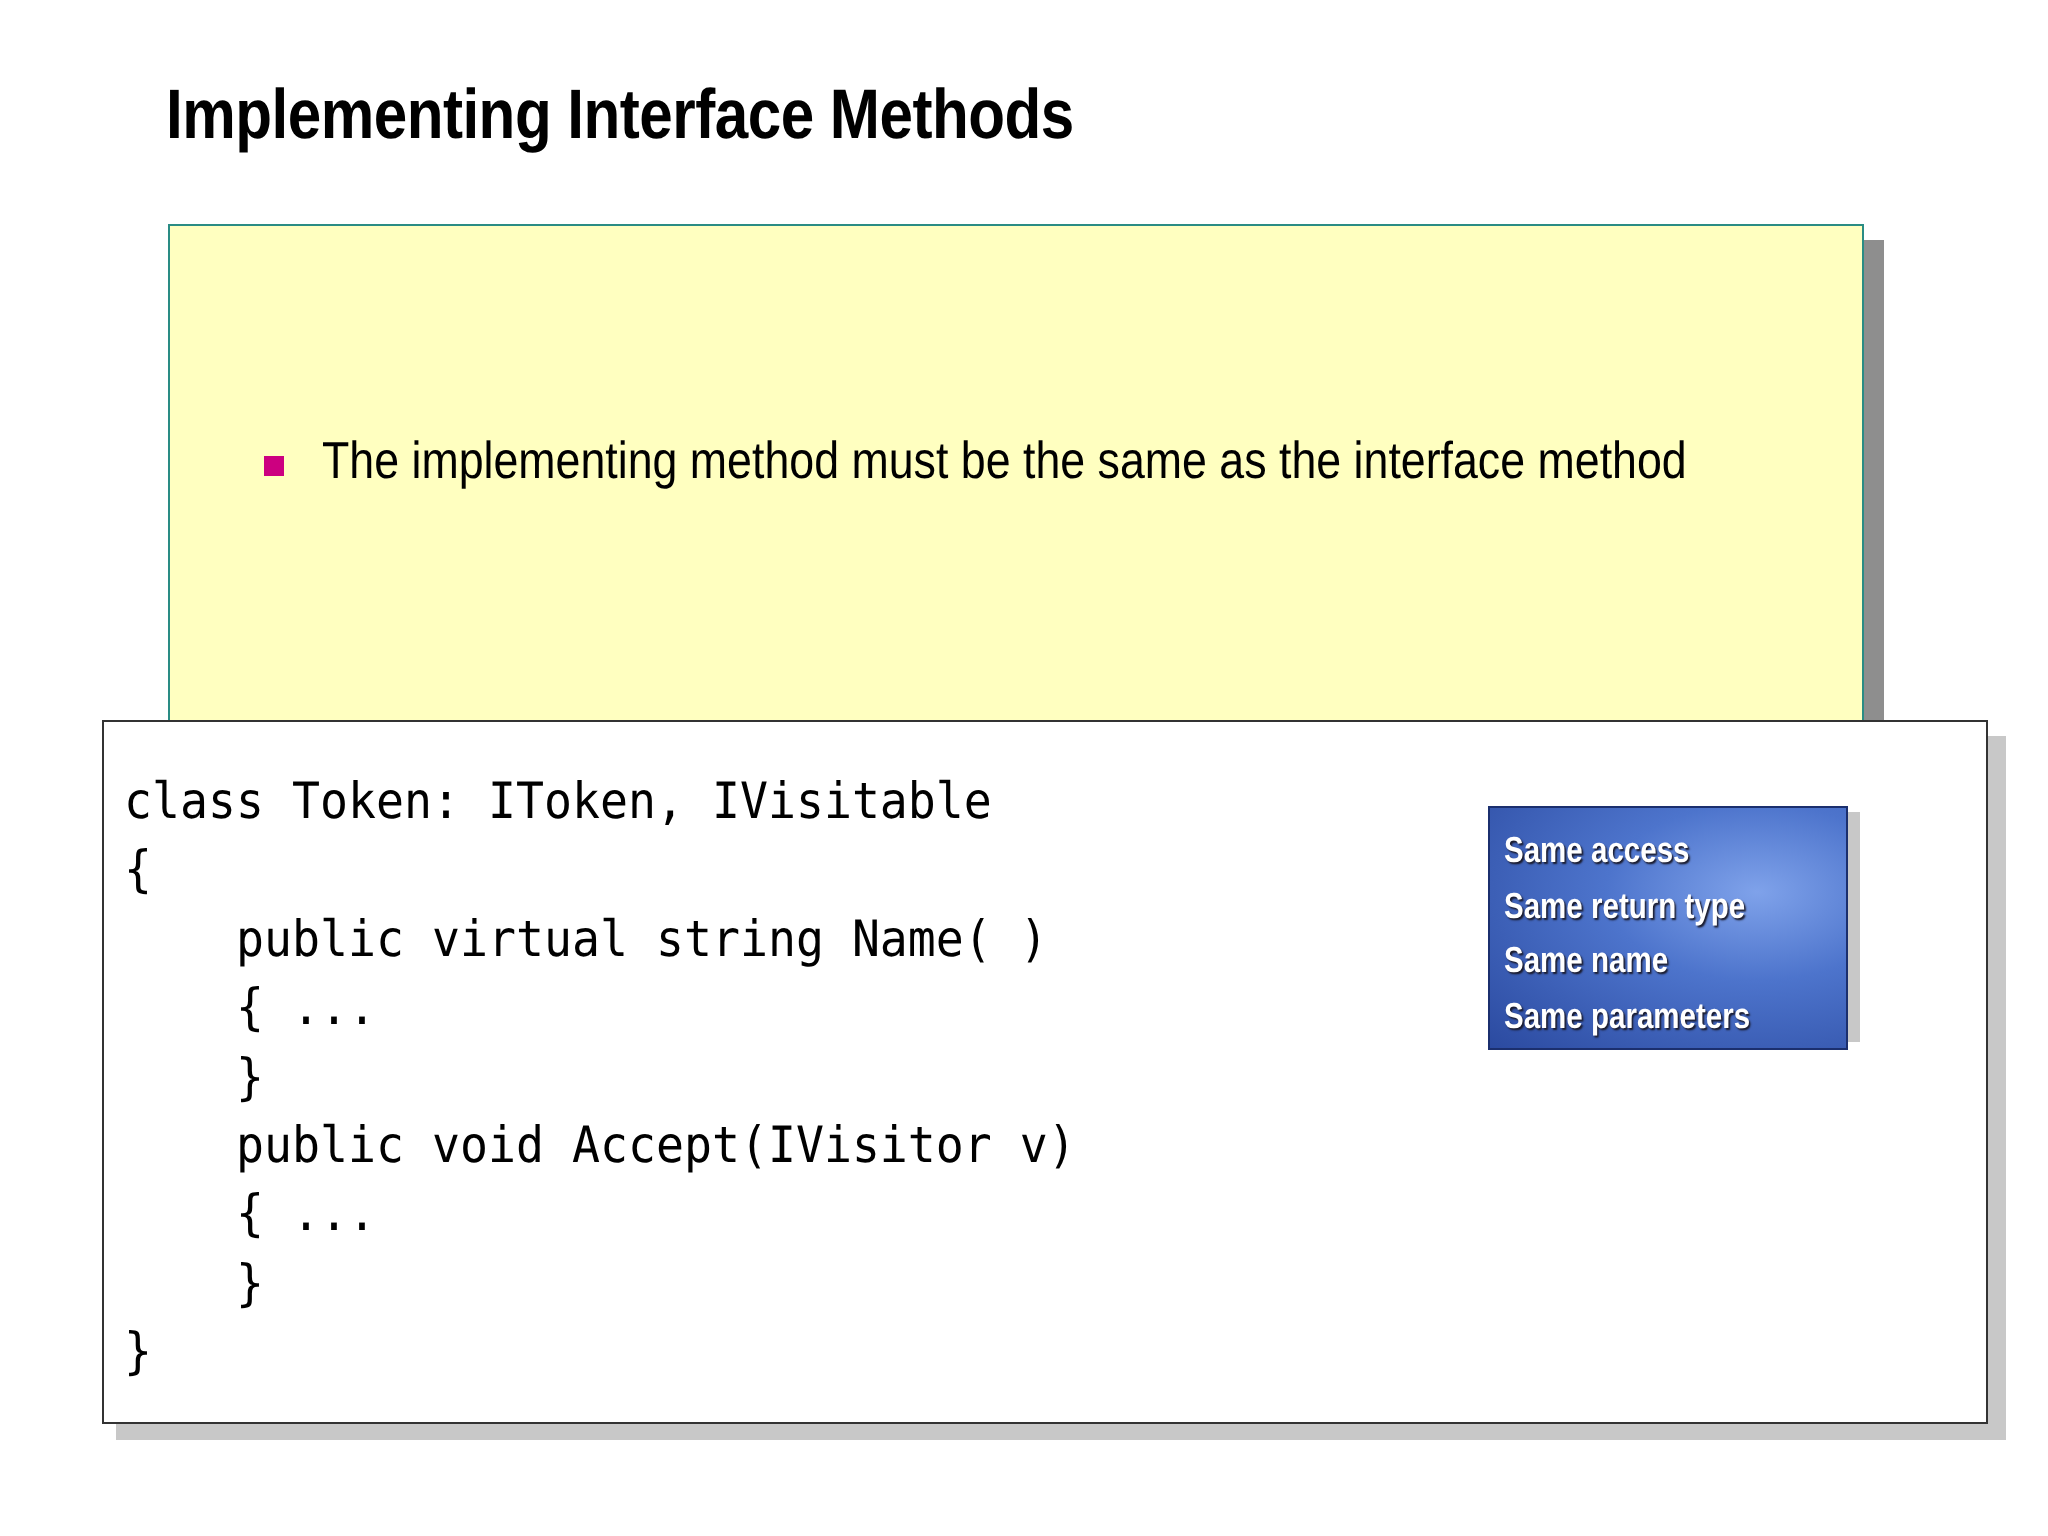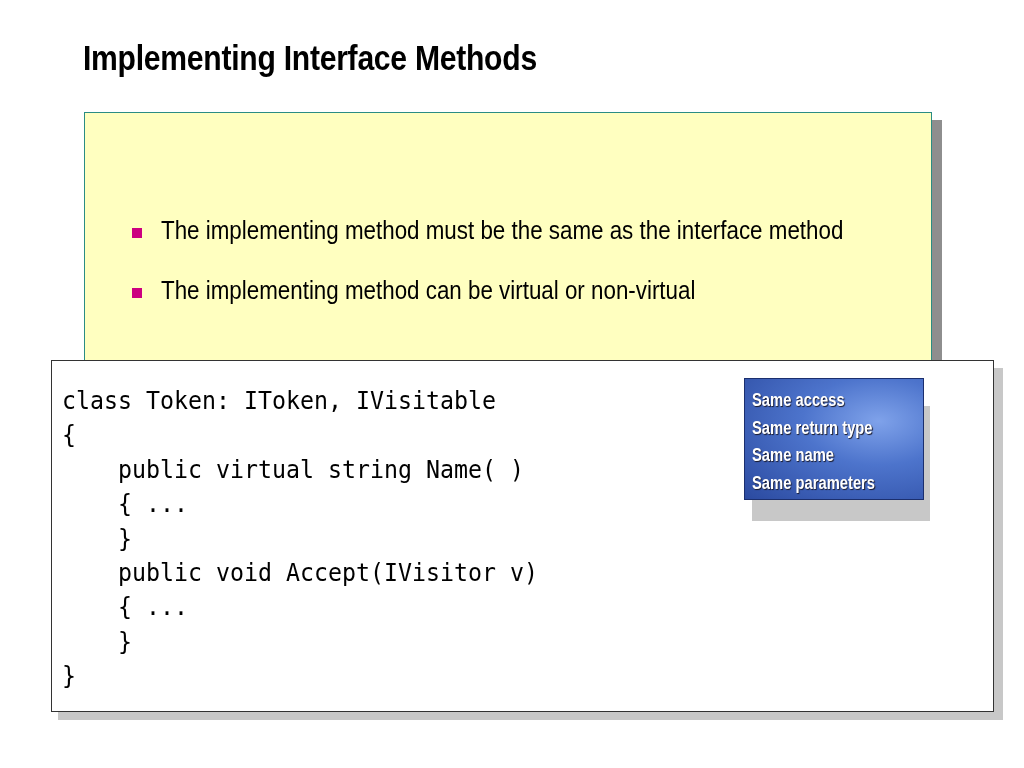--- a/index.html
+++ b/index.html
@@ -39,21 +39,21 @@
     }
     .code {
       position: absolute; left: 62px; top: 384px; margin: 0;
       font-family: "DejaVu Sans Mono", monospace; font-size: 25px; line-height: 34.4px; color: #000;
       transform: scaleX(0.93); transform-origin: left top; white-space: pre;
     }
     .callout-shadow {
       position: absolute; left: 752px; top: 406px; width: 178px; height: 115px; background: #c8c8c8;
     }
     .callout {
-      position: absolute; left: 744px; top: 378px; width: 180px; height: 122px; box-sizing: border-box;
+      position: absolute; left: 744px; top: 403px; width: 180px; height: 122px; box-sizing: border-box;
       border: 1px solid #1b2f6e;
       background: radial-gradient(ellipse at 75% 35%, #7fa2ea 0%, #4d74cc 40%, #2b4aa0 100%);
       padding: 8px 0 0 7px;
     }
     .callout .item {
       font-size: 18px; font-weight: bold; color: #fff; line-height: 27.5px; white-space: nowrap;
       text-shadow: 1px 1px 1px #1a1a2a; transform: scaleX(0.82); transform-origin: left top;
     }
   </style>
 </head>
@@ -61,24 +61,20 @@
 
 <div class="title">Implementing Interface Methods</div>
 
 <div class="yellow-shadow"></div>
 <div class="yellow-box"></div>
 
 <div class="bullets">
   <div class="bullet">
     <span class="sq"></span>
     <span class="txt" style="width:820px;">The implementing method must be the same as the interface method</span>
-  </div>
-  <div class="bullet">
-    <span class="sq"></span>
-    <span class="txt">The implementing method can be virtual or non-virtual</span>
   </div>
 </div>
 
 <div class="code-shadow"></div>
 <div class="code-box"></div>
 <pre class="code">class Token: IToken, IVisitable
 {
     public virtual string Name( )
     { ...
     }

